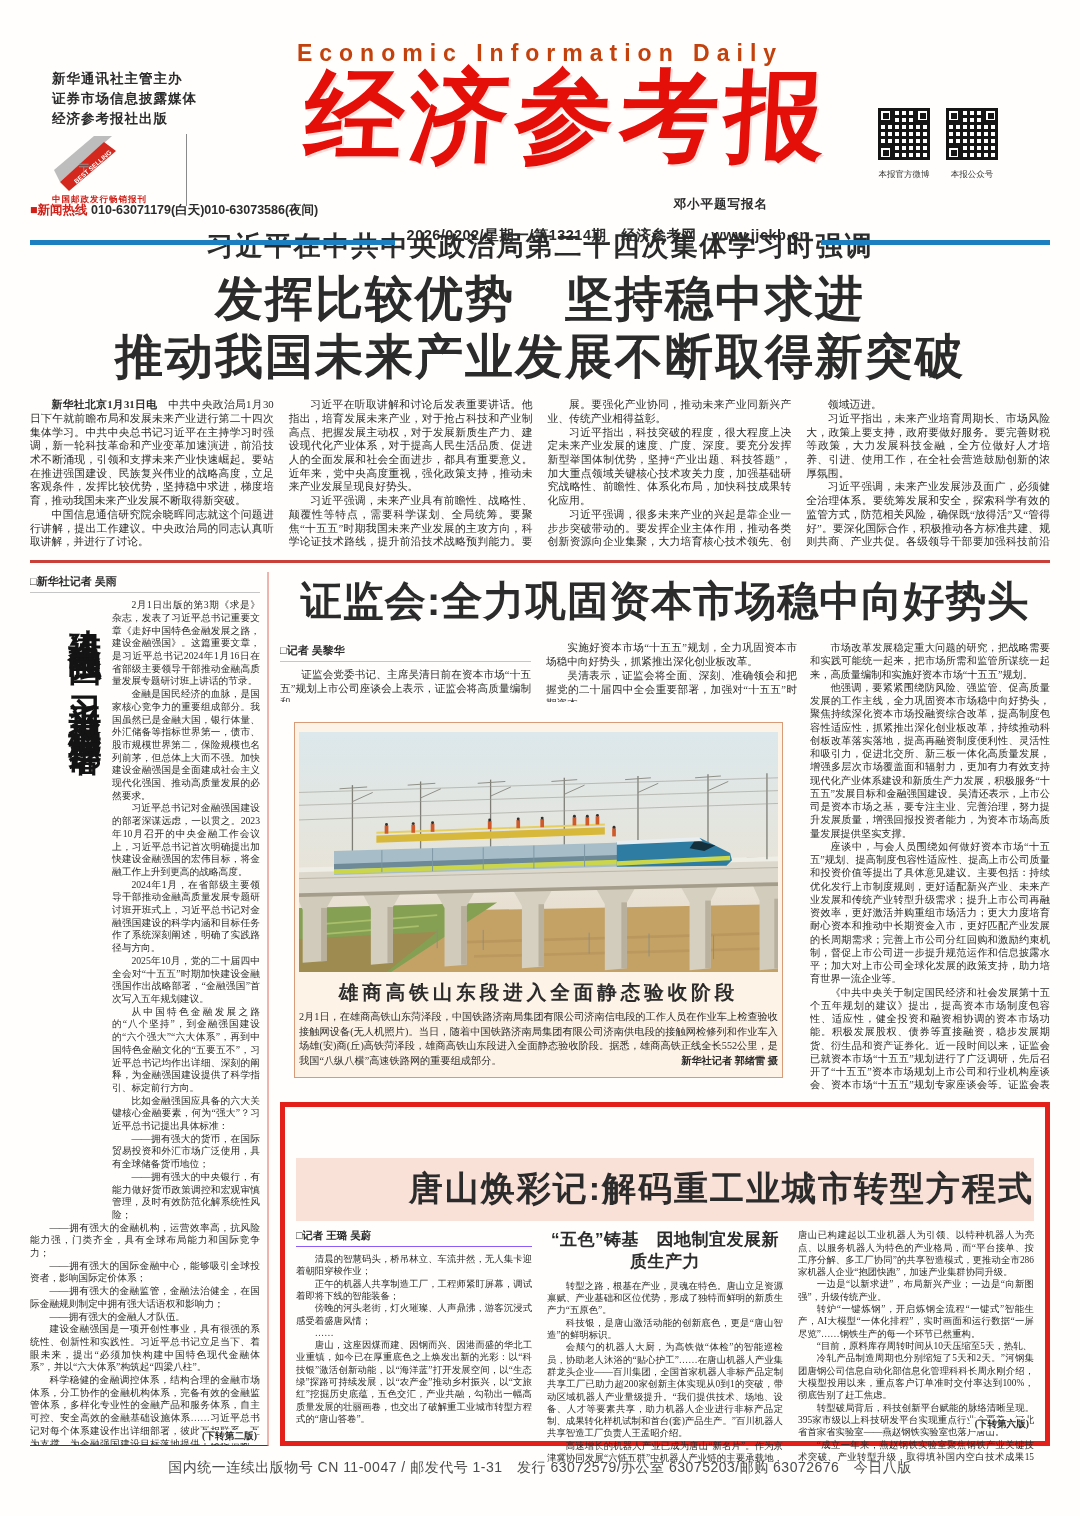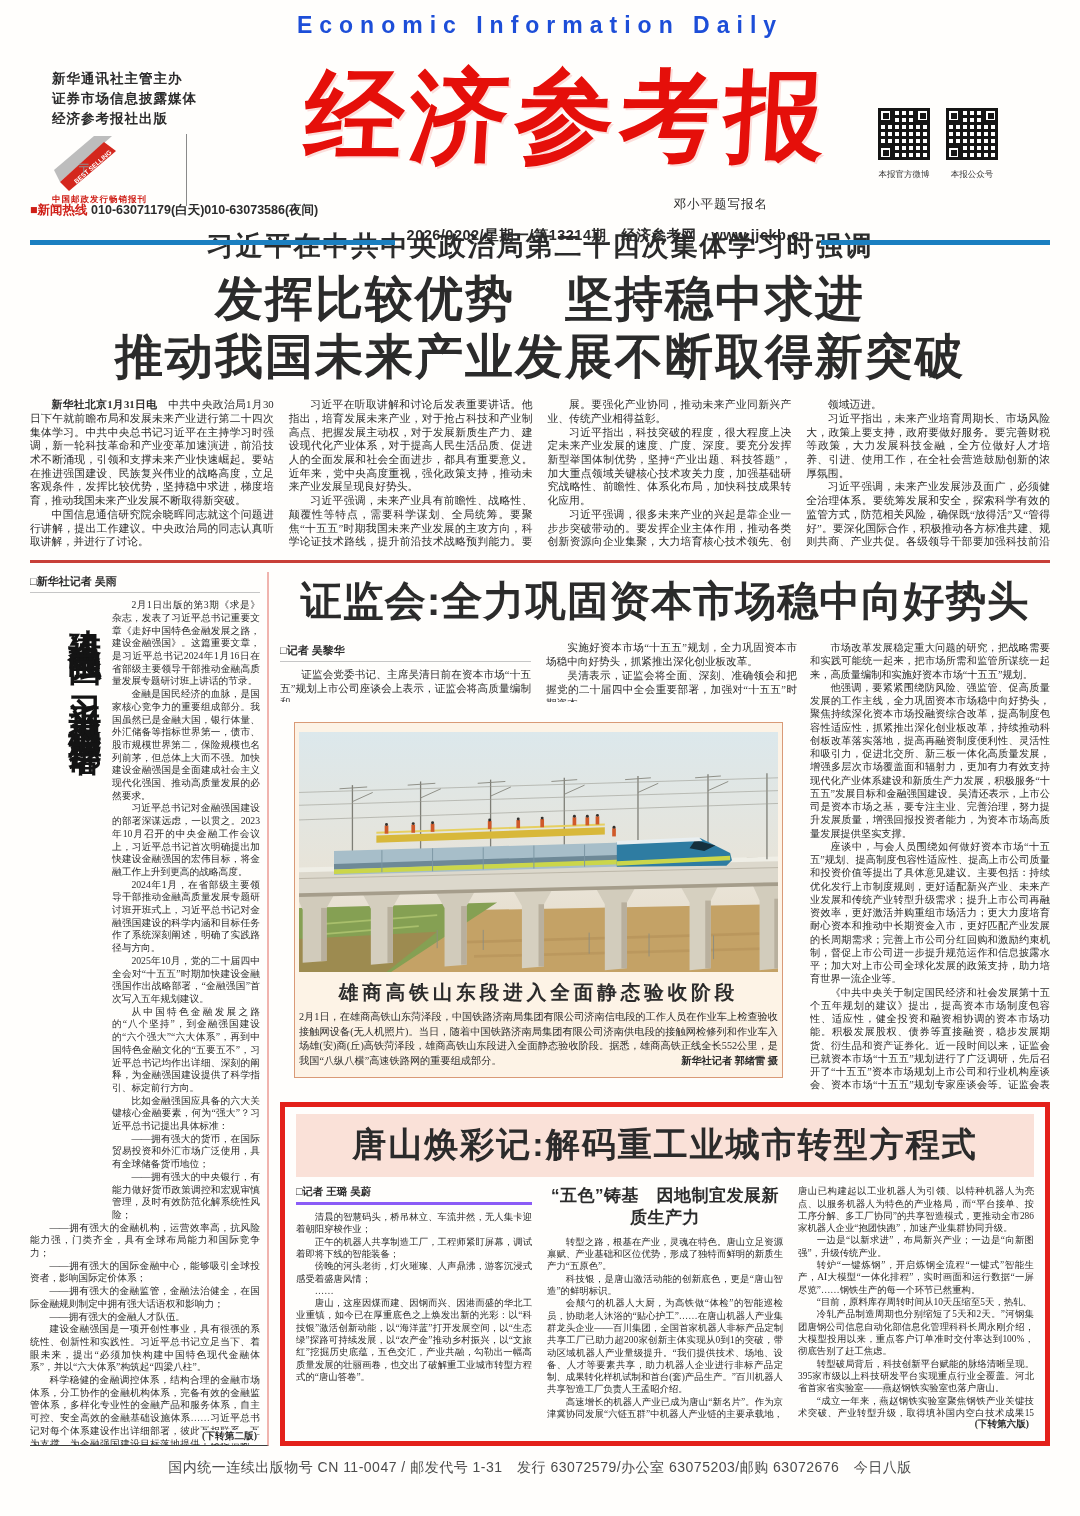--- a/index.html
+++ b/index.html
@@ -2,40 +2,40 @@
 <html><head>
 <meta charset="utf-8">
 <style>
   html,body{margin:0;padding:0;background:#e9e9e9;}
   .page{width:1080px;height:1516px;margin:0 auto;background:#fffefc;position:relative;overflow:hidden;
         font-family:"Liberation Serif",serif;color:#2b2b2b;}
   .hei{font-family:"Liberation Sans",sans-serif;}
   .para{margin:0;text-indent:2em;}
   
   .masthead{position:relative;height:222px;}
-  .m-english{padding-top:12px;text-align:center;color:#1d4ed8;font-weight:bold;font-size:23px;
+  .m-english{padding-top:40px;text-align:center;color:#c2410c;font-weight:bold;font-size:23px;
              letter-spacing:7px;font-family:"Liberation Sans",sans-serif;}
   .m-left{position:absolute;left:52px;top:70px;width:168px;}
   .pub-line{margin:0 0 2px;font-size:13.5px;font-weight:bold;text-indent:0;letter-spacing:1px;}
   .logo-row{display:flex;align-items:flex-start;margin-top:6px;border-right:1.5px solid #8a8a8a;
             padding-right:14px;width:120px;flex-direction:column;}
   .logo-txt{color:#cf1f17;font-size:8.5px;font-weight:bold;margin-top:2px;letter-spacing:1px;white-space:nowrap;}
   .m-title{position:absolute;left:275px;top:58px;width:585px;text-align:center;color:#e50f0a;
            font-weight:900;font-size:99px;line-height:1.2;letter-spacing:6px;white-space:nowrap;
            transform:skewX(-3deg);text-shadow:2px 2px 0 #e50f0a22;}
   .m-qrs{position:absolute;right:82px;top:108px;display:flex;gap:16px;}
   .qrwrap{text-align:center;}
   .qr{width:52px;height:52px;position:relative;
       background:repeating-linear-gradient(0deg,#151515 0 3px,transparent 3px 7px),
                  repeating-linear-gradient(90deg,#151515 0 3px,#fff 3px 7px);}
   .qr i{position:absolute;width:15px;height:15px;border:3.5px solid #151515;background:#fff;box-sizing:border-box;}
   .qr i.tl{top:0;left:0}.qr i.tr{top:0;right:0}.qr i.bl{bottom:0;left:0}
   .qr i::after{content:"";position:absolute;inset:1.5px;background:#151515;}
   .qr-label{font-size:8.5px;margin-top:9px;color:#333;}
-  .deng{position:absolute;right:312px;top:196px;font-size:12.5px;font-weight:normal;letter-spacing:1px;}
+  .deng{position:absolute;right:312px;top:196px;font-size:12.5px;font-weight:bold;letter-spacing:1px;}
   .hotline{position:absolute;left:30px;top:202px;font-size:12.5px;font-weight:bold;}
   .hotline .hl-label{color:#cf1f17;}
   .datebar{position:absolute;left:30px;right:30px;top:226px;display:flex;align-items:flex-end;gap:12px;}
   .datebar .bar{height:5px;background:#1b7fc0;}
   .bar.l{flex:1.75;}.bar.r{flex:1.1;}
   .date-text{font-size:14.5px;font-weight:bold;white-space:nowrap;letter-spacing:0.5px;}
   
   .top-story{margin:6px 30px 0;}
   .kicker{text-align:center;font-size:27px;font-weight:900;letter-spacing:2px;margin:4px 0 6px;}
   .headline{text-align:center;font-weight:900;font-size:48px;line-height:1.2;letter-spacing:2px;margin:0;}
@@ -63,26 +63,26 @@
   .photo-box{margin:14px;flex:1;border:1.5px solid #d99a77;background:#fdf3e6;padding:9px 4px;display:flex;
              flex-direction:column;box-sizing:border-box;}
   .photo-svg{width:100%;height:240px;display:block;background:#dfe8ea;}
   .cap-title{text-align:center;font-weight:900;font-size:19.5px;letter-spacing:4px;margin:7px 0 4px;}
   .cap-text{font-size:10.2px;line-height:1.42;text-align:justify;margin:0;}
   .credit{float:right;font-weight:bold;padding-left:10px;}
   .csrc-col3{flex:1;font-size:10.2px;line-height:1.3;text-align:justify;overflow:hidden;}
   
   .red-box{margin-top:10px;border:5px solid #e3211a;background:#fffefc;position:relative;height:344px;
            box-sizing:border-box;padding:7px 11px 8px;}
-  .ts-banner{background:#fae1d8;text-align:center;font-size:34px;font-weight:900;letter-spacing:2px;
-             padding:8px 0 9px;margin-bottom:8px;}
+  .ts-banner{background:#fae1d8;text-align:right;font-size:34px;font-weight:900;letter-spacing:2px;
+             padding:8px 0 9px;margin-bottom:8px;margin-top:44px;}
   .ts-body{height:242px;column-count:3;column-gap:15px;font-size:9.4px;line-height:1.31;text-align:justify;
            overflow:hidden;}
   .ts-byline{font-family:"Liberation Sans",sans-serif;font-weight:bold;font-size:10.5px;
-             border-bottom:3px solid #8b5cf6;padding-bottom:3px;margin:0 0 6px;}
+             border-bottom:1px solid #8b5cf6;padding-bottom:3px;margin:0 0 6px;}
   .ts-sub{ text-align:center;font-size:17px;font-weight:900;margin:7px 0 6px;letter-spacing:0.5px;}
   .bindlist{display:contents;}
   .ts-turn{position:absolute;right:16px;bottom:10px;background:#fffefc;font-weight:bold;font-size:9.6px;padding-left:5px;}
   
   .footer{text-align:center;margin-top:13px;font-size:14px;color:#4c4c4c;letter-spacing:0.5px;}
 </style>
 </head>
 <body>
 
 <div class="page">

